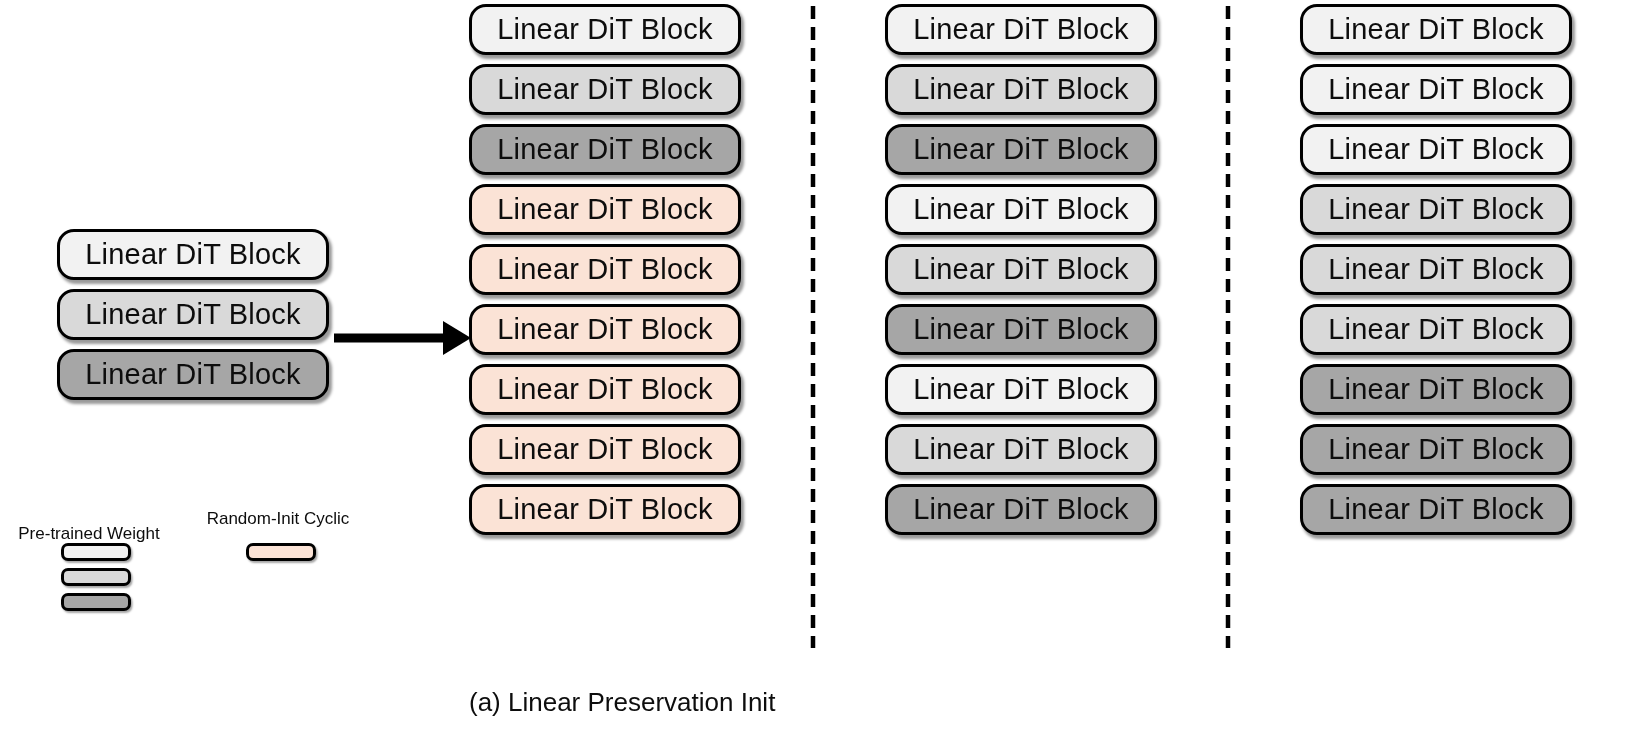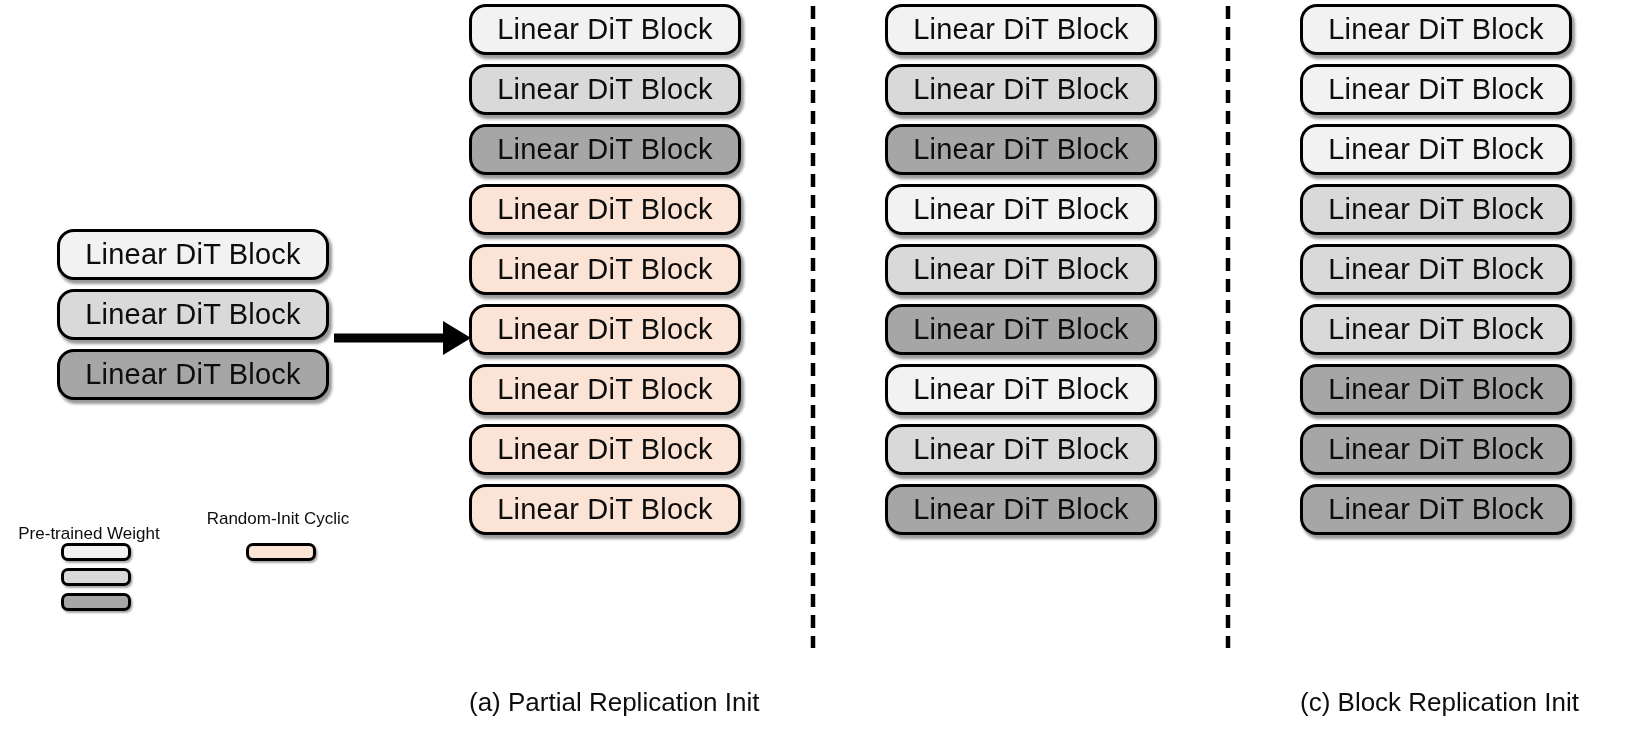--- a/index.html
+++ b/index.html
@@ -95,21 +95,21 @@
       <div class="block" style="background: rgb(242, 242, 242); border-color: rgb(0, 0, 0);">Linear DiT Block</div>
       <div class="block" style="background: rgb(217, 217, 217); border-color: rgb(0, 0, 0);">Linear DiT Block</div>
       <div class="block" style="background: rgb(166, 166, 166); border-color: rgb(0, 0, 0);">Linear DiT Block</div>
       <div class="block" style="background: rgb(251, 227, 214); border-color: rgb(0, 0, 0);">Linear DiT Block</div>
       <div class="block" style="background: rgb(251, 227, 214); border-color: rgb(0, 0, 0);">Linear DiT Block</div>
       <div class="block" style="background: rgb(251, 227, 214); border-color: rgb(0, 0, 0);">Linear DiT Block</div>
       <div class="block" style="background: rgb(251, 227, 214); border-color: rgb(0, 0, 0);">Linear DiT Block</div>
       <div class="block" style="background: rgb(251, 227, 214); border-color: rgb(0, 0, 0);">Linear DiT Block</div>
       <div class="block" style="background: rgb(251, 227, 214); border-color: rgb(0, 0, 0);">Linear DiT Block</div>
     </div>
-  <div class="caption" style="left:469px; width:272px;">(a) Partial Replication Init</div>
+  <div class="caption" style="left:469px; width:272px;">(a) Linear Preservation Init</div>
 
   <div class="stack" style="left:885px; top:4px; width:272px;">
       <div class="block" style="background: rgb(242, 242, 242); border-color: rgb(0, 0, 0);">Linear DiT Block</div>
       <div class="block" style="background: rgb(217, 217, 217); border-color: rgb(0, 0, 0);">Linear DiT Block</div>
       <div class="block" style="background: rgb(166, 166, 166); border-color: rgb(0, 0, 0);">Linear DiT Block</div>
       <div class="block" style="background: rgb(242, 242, 242); border-color: rgb(0, 0, 0);">Linear DiT Block</div>
       <div class="block" style="background: rgb(217, 217, 217); border-color: rgb(0, 0, 0);">Linear DiT Block</div>
       <div class="block" style="background: rgb(166, 166, 166); border-color: rgb(0, 0, 0);">Linear DiT Block</div>
       <div class="block" style="background: rgb(242, 242, 242); border-color: rgb(0, 0, 0);">Linear DiT Block</div>
       <div class="block" style="background: rgb(217, 217, 217); border-color: rgb(0, 0, 0);">Linear DiT Block</div>
@@ -120,21 +120,20 @@
       <div class="block" style="background: rgb(242, 242, 242); border-color: rgb(0, 0, 0);">Linear DiT Block</div>
       <div class="block" style="background: rgb(242, 242, 242); border-color: rgb(0, 0, 0);">Linear DiT Block</div>
       <div class="block" style="background: rgb(242, 242, 242); border-color: rgb(0, 0, 0);">Linear DiT Block</div>
       <div class="block" style="background: rgb(217, 217, 217); border-color: rgb(0, 0, 0);">Linear DiT Block</div>
       <div class="block" style="background: rgb(217, 217, 217); border-color: rgb(0, 0, 0);">Linear DiT Block</div>
       <div class="block" style="background: rgb(217, 217, 217); border-color: rgb(0, 0, 0);">Linear DiT Block</div>
       <div class="block" style="background: rgb(166, 166, 166); border-color: rgb(0, 0, 0);">Linear DiT Block</div>
       <div class="block" style="background: rgb(166, 166, 166); border-color: rgb(0, 0, 0);">Linear DiT Block</div>
       <div class="block" style="background: rgb(166, 166, 166); border-color: rgb(0, 0, 0);">Linear DiT Block</div>
     </div>
-  <div class="caption" style="left:1300px; width:272px;">(c) Block Replication Init</div>
 
   <div class="legend-label" style="left:9px; top:509px; width:160px;margin-top:15px;">Pre-trained Weight</div>
   <div class="swatch-stack" style="left:61px; top:543px;">
       <div class="swatch" style="background: rgb(242, 242, 242); border-color: rgb(0, 0, 0);"></div>
       <div class="swatch" style="background: rgb(217, 217, 217); border-color: rgb(0, 0, 0);"></div>
       <div class="swatch" style="background: rgb(166, 166, 166); border-color: rgb(0, 0, 0);"></div>
     </div>
 
   <div class="legend-label" style="left:198px; top:509px; width:160px;">Random-Init Cyclic</div>
   <div class="swatch-stack" style="left:246px; top:543px;">

